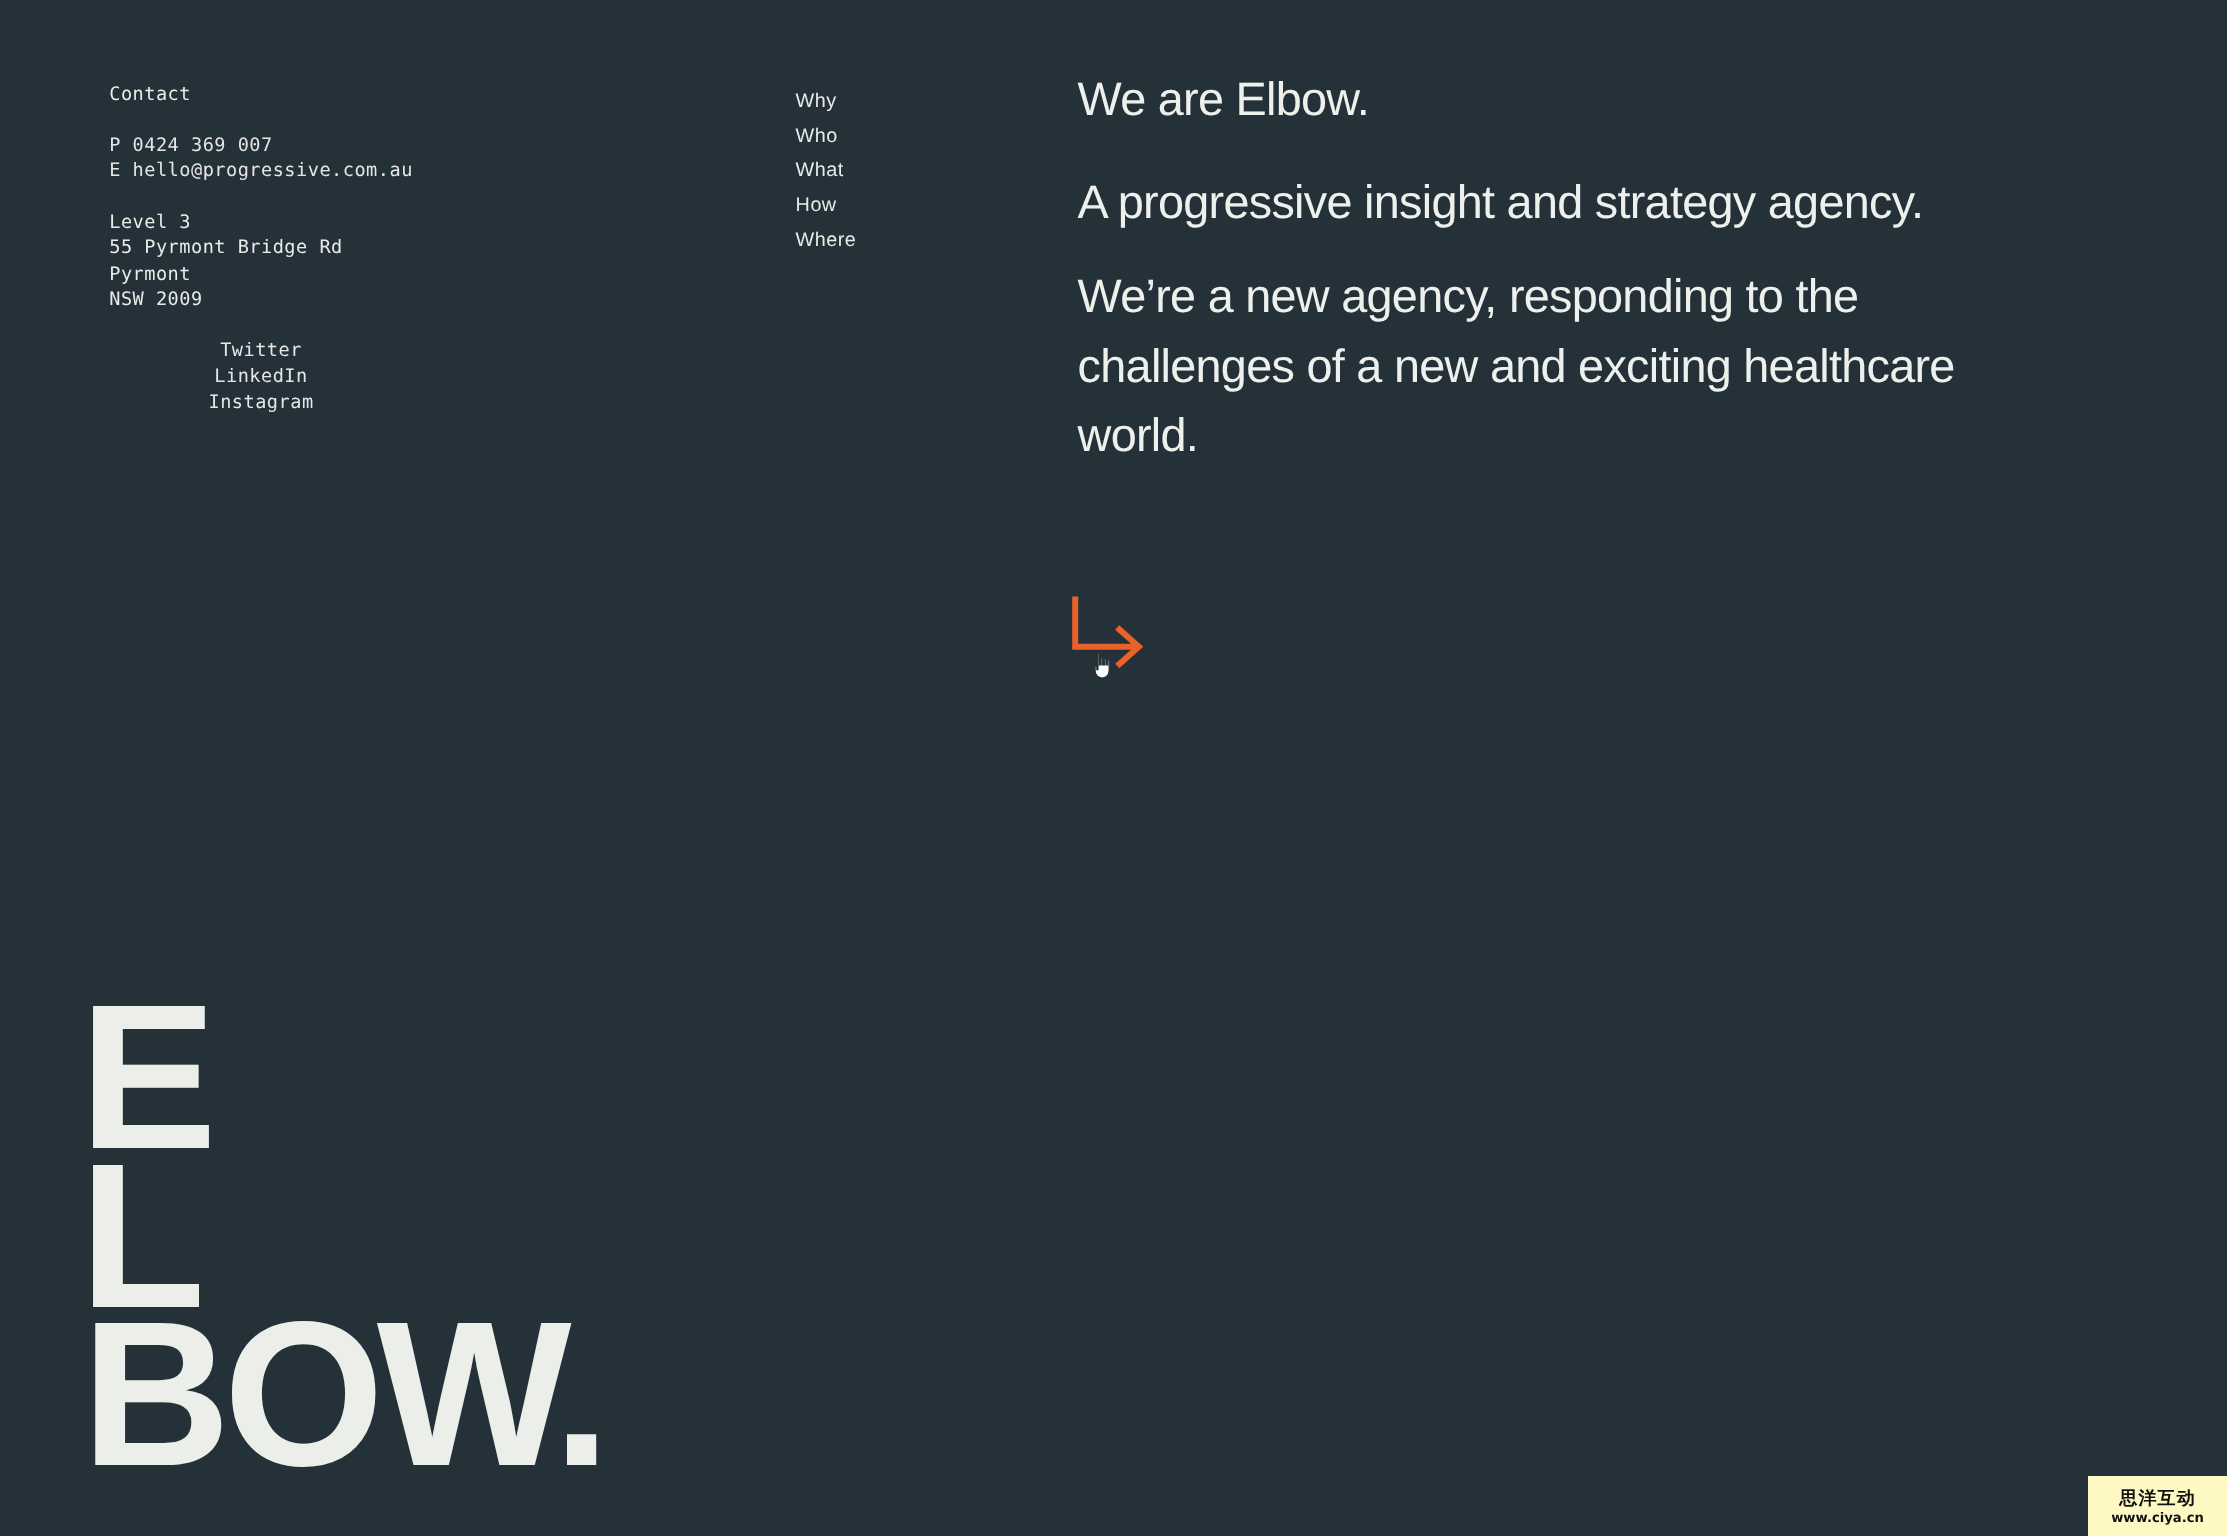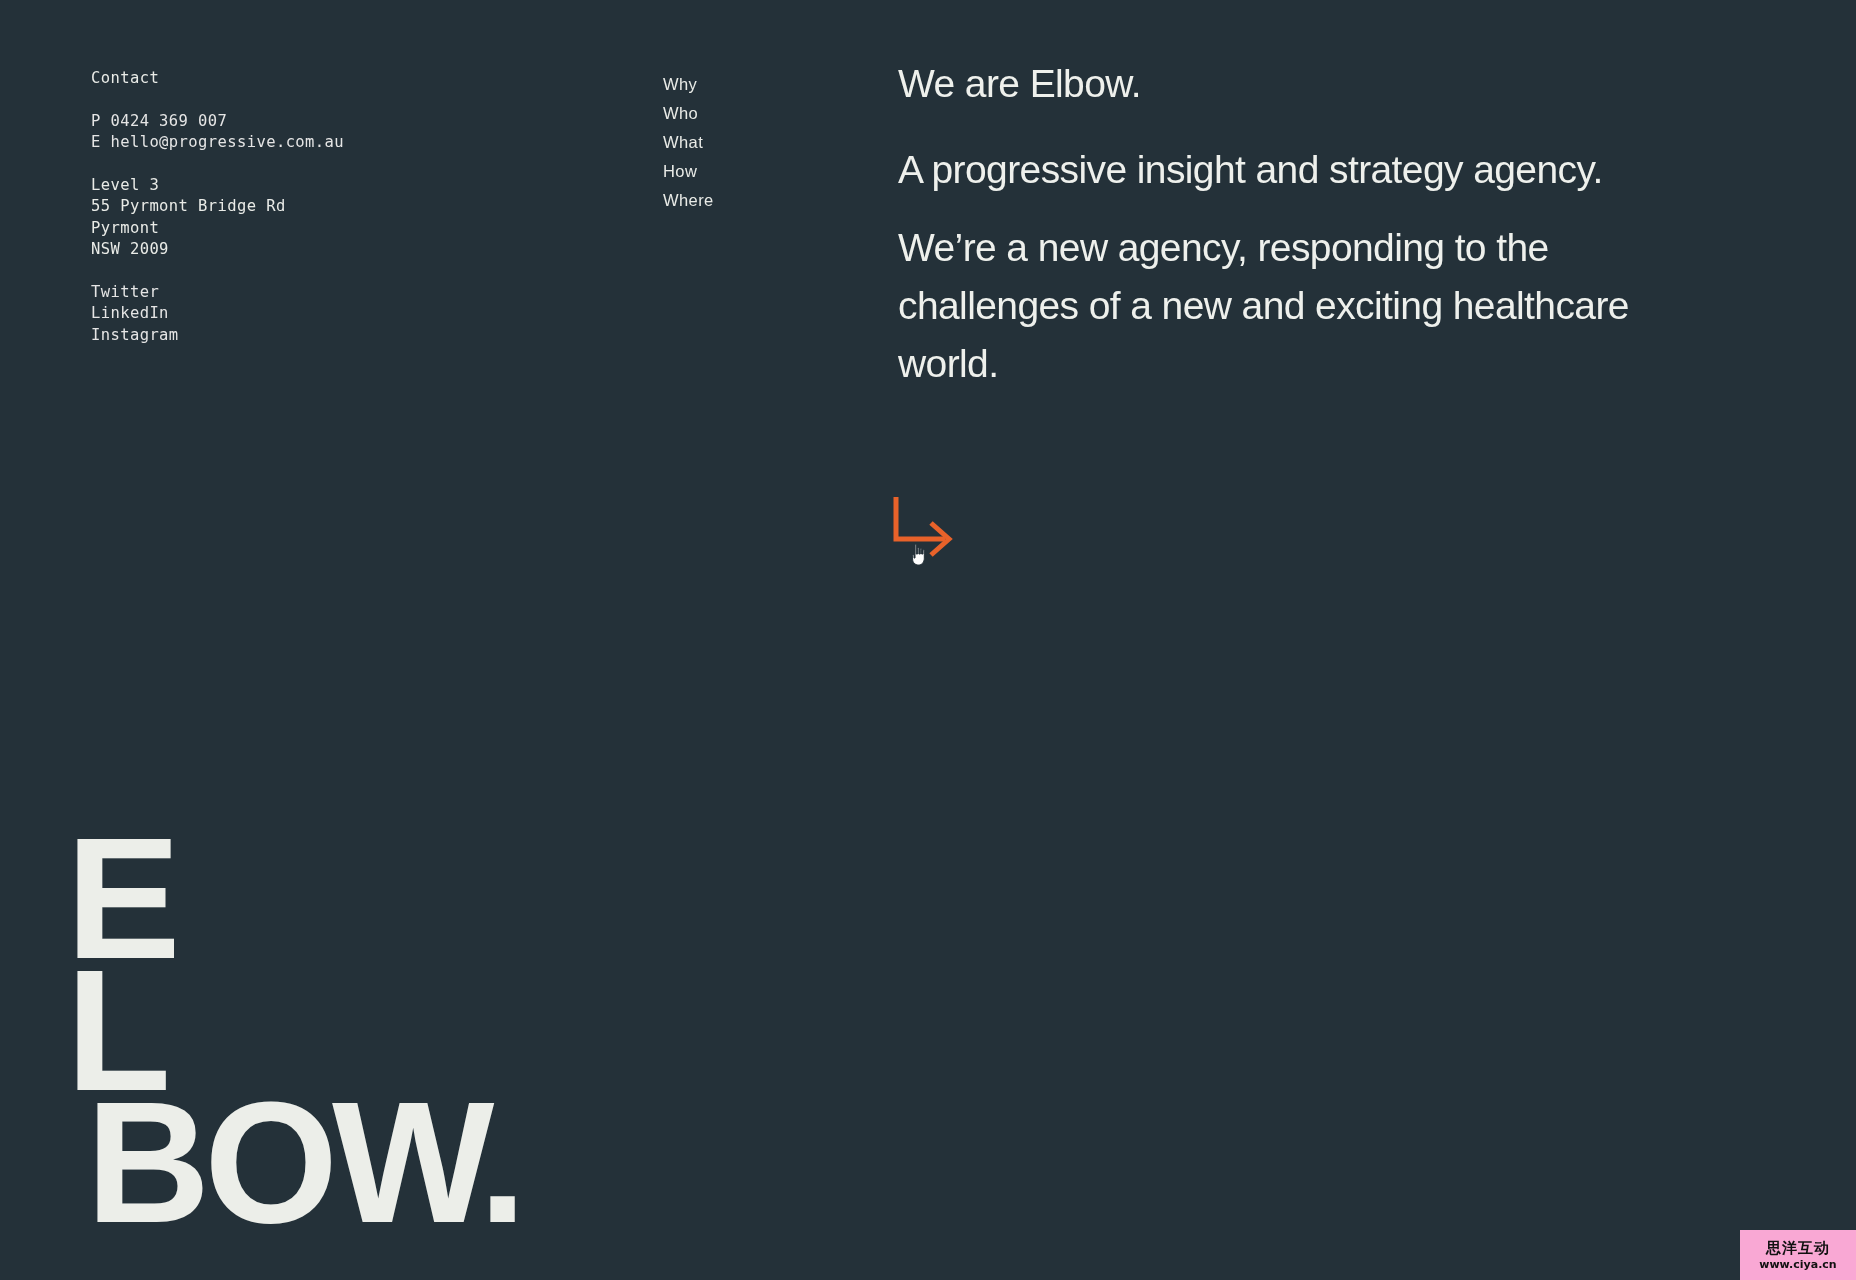--- a/index.html
+++ b/index.html
@@ -17,21 +17,21 @@
     position:absolute;
     left:78px;
     top:68px;
     font-family:"DejaVu Sans Mono", monospace;
     font-size:15.5px;
     line-height:21.5px;
     color:#e9ebe7;
     letter-spacing:0.4px;
   }
   .contact .group { margin-bottom:21px; }
-  .contact .group:last-child { margin-bottom:0; }
+  .contact .group:last-child { margin-bottom:0;text-align:center; }
   .contact .line { white-space:pre;margin-left:13px; }
   .contact a.line { color:#e5e5e5; text-decoration:none; display:block; }
 
   
   .nav {
     position:absolute;
     left:663px;
     top:70px;
     font-family:Liberation Sans, sans-serif;
     font-size:16.5px;
@@ -96,30 +96,30 @@
     color:#eceee9;
     font-family:"Liberation Sans", sans-serif;
     font-weight:bold;
     font-size:172px;
     line-height:132px;
     letter-spacing:-4px;
   }
   .wordmark .wm-line { display:block; white-space:pre; }
   .wordmark .wm-e { margin-left:0; }
   .wordmark .wm-l { margin-left:0; }
-  .wordmark .wm-bow { margin-left:20px; letter-spacing:-6px; }
+  .wordmark .wm-bow { margin-left:2px; letter-spacing:-6px; }
 
   
   .watermark {
     position:absolute;
     right:0px;
     bottom:0px;
     width:116px;
     height:50px;
-    background:#f9a8d4;
+    background:#fef9c3;
     display:flex;
     flex-direction:column;
     align-items:center;
     justify-content:center;
     gap:1px;
     margin-left:36px;
   }
   .watermark .wm-cn {
     font-family:"DejaVu Sans", sans-serif;
     font-size:15px;

